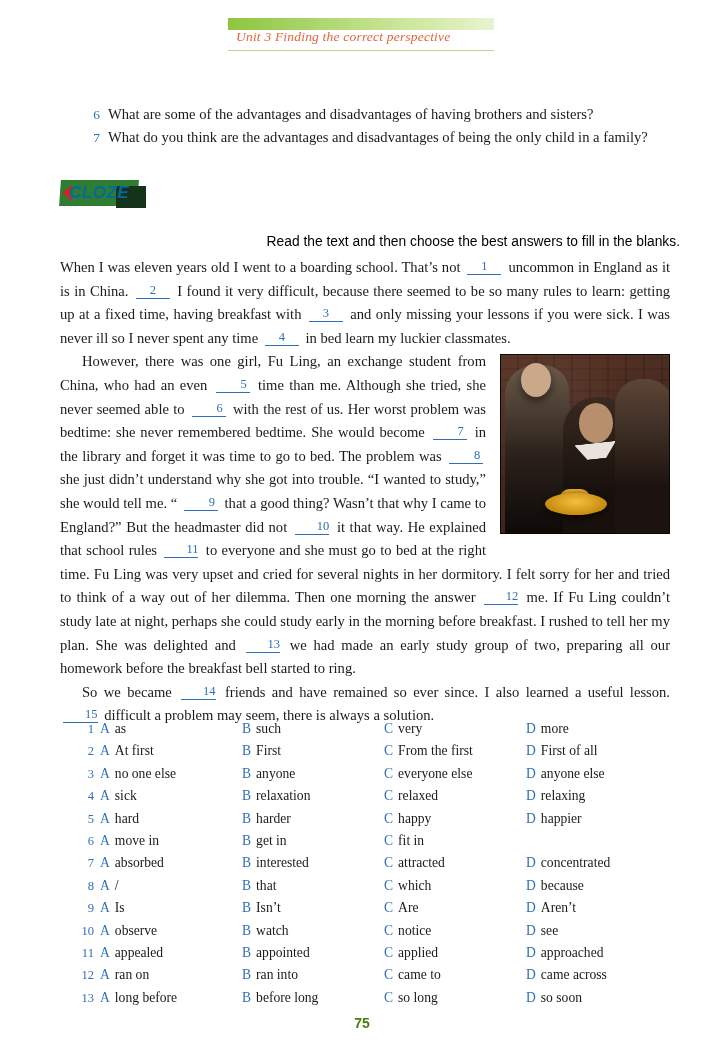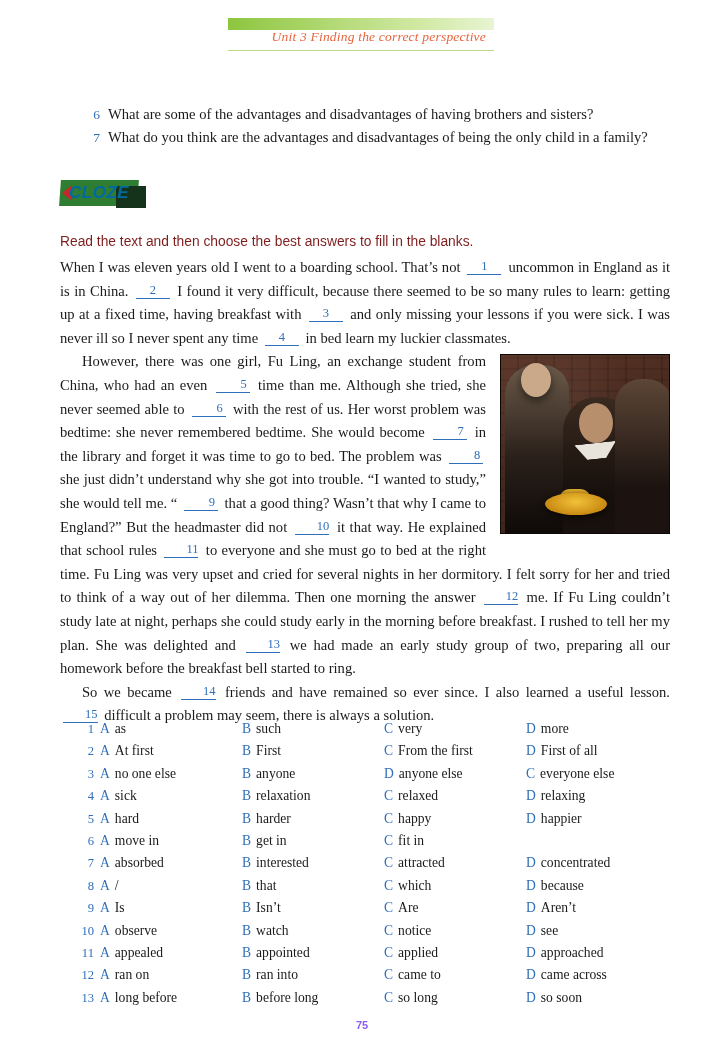--- a/index.html
+++ b/index.html
@@ -36,21 +36,20 @@
     position: absolute;
     top: 11px;
     left: 8px;
     width: 250px;
     font-family: "Liberation Serif", serif;
     font-style: italic;
     font-size: 13.5px;
     color: #e8643c;
     letter-spacing: .2px;
     white-space: nowrap;
-    text-align: right;
   }
   .header-band .rule {
     position: absolute;
     top: 32px;
     left: 0;
     width: 266px;
     height: 1px;
     background: #bcd98a;
   }
 
@@ -124,21 +123,22 @@
   }
 
   
   .instruction {
     position: absolute;
     top: 234px;
     left: 60px;
     width: 620px;
     font-family: "Liberation Sans", sans-serif;
     font-size: 13.8px;
-    color: #7f1d1d;
+    color: #000000;
+    text-align: right;
   }
 
   
   .passage {
     position: absolute;
     top: 256px;
     left: 60px;
     width: 610px;
     font-size: 14.6px;
     line-height: 23.6px;
@@ -276,22 +276,22 @@
 
   
   .page-number {
     position: absolute;
     bottom: 16px;
     left: 0;
     width: 724px;
     text-align: center;
     font-family: "Liberation Sans", sans-serif;
     font-weight: bold;
-    font-size: 11px;
-    color: #8b5cf6;
+    font-size: 14px;
+    color: #4d7c0f;
   }
 </style>
 </head>
 <body>
 
 <div class="header-band">
   <div class="green-bar"></div>
   <div class="chapter-title">Unit 3 Finding the correct perspective</div>
   <div class="rule"></div>
 </div>
@@ -387,22 +387,22 @@
     <span class="opt-cell"><span class="opt-letter">A</span><span>At first</span></span>
     <span class="opt-cell"><span class="opt-letter">B</span><span>First</span></span>
     <span class="opt-cell"><span class="opt-letter">C</span><span>From the first</span></span>
     <span class="opt-cell"><span class="opt-letter">D</span><span>First of all</span></span>
   </div>
 
   <div class="opt-row">
     <span class="opt-num">3</span>
     <span class="opt-cell"><span class="opt-letter">A</span><span>no one else</span></span>
     <span class="opt-cell"><span class="opt-letter">B</span><span>anyone</span></span>
+    <span class="opt-cell"><span class="opt-letter">C</span><span>everyone else</span></span>
     <span class="opt-cell"><span class="opt-letter">D</span><span>anyone else</span></span>
-    <span class="opt-cell"><span class="opt-letter">C</span><span>everyone else</span></span>
   </div>
 
   <div class="opt-row">
     <span class="opt-num">4</span>
     <span class="opt-cell"><span class="opt-letter">A</span><span>sick</span></span>
     <span class="opt-cell"><span class="opt-letter">B</span><span>relaxation</span></span>
     <span class="opt-cell"><span class="opt-letter">C</span><span>relaxed</span></span>
     <span class="opt-cell"><span class="opt-letter">D</span><span>relaxing</span></span>
   </div>
 

